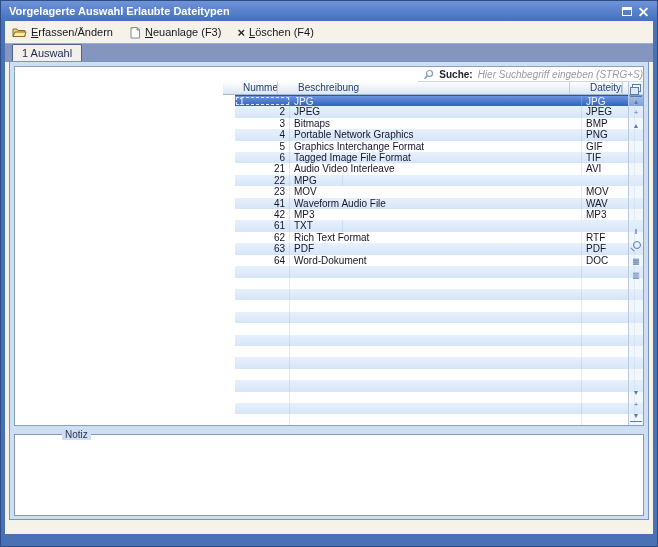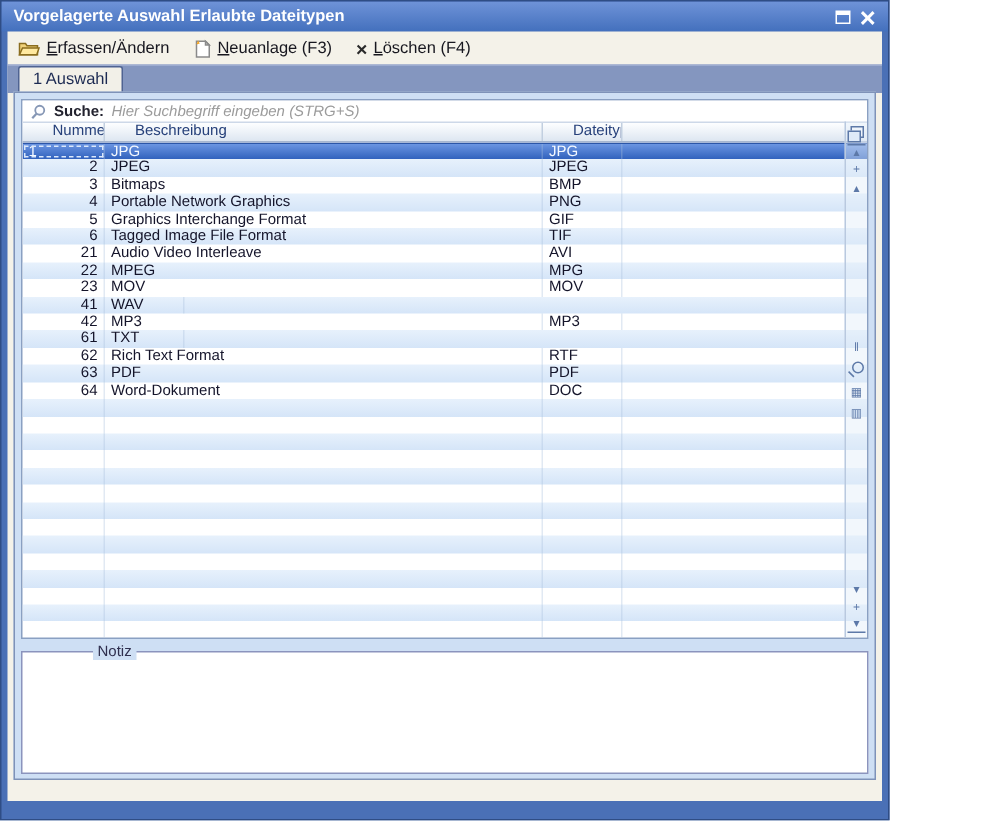--- a/index.html
+++ b/index.html
@@ -1,16 +1,16 @@
 <!DOCTYPE html>
 <html><head>
 <meta charset="utf-8">
 <style>
   html,body{margin:0;padding:0;background:#fff;font-family:"Liberation Sans",sans-serif;}
-  .window{position:relative;width:593px;height:547px;box-sizing:border-box;border:1px solid #2f4d85;background:#4a70b6;overflow:hidden;}
+  .window{position:relative;width:658px;height:547px;box-sizing:border-box;border:1px solid #2f4d85;background:#4a70b6;overflow:hidden;}
 
   
   .titlebar{position:absolute;top:0;left:0;right:0;height:20px;background:linear-gradient(#6f93d8,#4370bd);display:flex;align-items:center;padding:0 8px;box-sizing:border-box;}
   .title-text{color:#fff;font-size:11px;font-weight:bold;flex:1;white-space:nowrap;overflow:hidden;}
   .win-controls{display:flex;align-items:center;gap:6px;}
   .btn-restore{width:10px;height:9px;border:1px solid #fff;border-top:3px solid #fff;box-sizing:border-box;cursor:default;}
   .btn-close{position:relative;width:11px;height:11px;cursor:default;}
   .btn-close::before,.btn-close::after{content:'';position:absolute;left:0;top:5px;width:11px;height:2px;background:#fff;}
   .btn-close::before{transform:rotate(45deg);}
   .btn-close::after{transform:rotate(-45deg);}
@@ -26,21 +26,21 @@
   .x-glyph{font-size:13px;font-weight:bold;color:#2a2a2a;line-height:11px;}
 
   
   .tabstrip{position:relative;height:18px;background:#8496bf;border-top:1px solid #9dacd0;}
   .tab{position:absolute;left:7px;bottom:0;height:17px;line-height:16px;padding:0 9px;background:#f2f0e8;border:1px solid #4f6392;border-bottom:none;border-radius:2px 2px 0 0;font-size:11px;color:#1c2a52;cursor:default;}
 
   
   .page{position:absolute;left:4px;right:4px;top:40px;bottom:14px;background:#cedff4;border:1px solid #7e92b8;}
 
   
-  .grid{position:absolute;left:4px;top:4px;right:4px;height:358px;background:#fff;border:1px solid #8aa0c2;display:flex;flex-direction:column;overflow:hidden;}
+  .grid{position:absolute;left:4px;top:4px;right:4px;height:358px;background:#fff;border:1px solid #8aa0c2;display:flex;flex-direction:column;overflow:hidden;align-items:flex-end;}
   .searchrow{height:14px;flex:none;display:flex;align-items:center;background:#fff;border-bottom:1px solid #cdd8e8;padding-left:5px;gap:5px;font-size:10px;}
   .search-label{font-weight:bold;color:#22222e;}
   .search-ph{font-style:italic;color:#9b9b9b;}
   .headerrow{height:12px;flex:none;display:flex;background:linear-gradient(#fdfeff,#dde6f1);border-bottom:1px solid #a6b6cf;font-size:10px;color:#26407a;}
   .hcell{box-sizing:border-box;padding-left:20px;line-height:12px;border-right:1px solid #c2cfe0;white-space:nowrap;overflow:hidden;}
   .rows{flex:1;position:relative;overflow:hidden;}
   .row{display:flex;height:11.42px;font-size:10px;color:#14142a;align-items:center;}
   .row.stripe{background:linear-gradient(#e7f1fc,#d5e5f8);}
   .row.selected{background:linear-gradient(#6b95e2,#3162bd);color:#f3f8ff;border-top:1px solid #2c56a8;box-sizing:border-box;}
   .cell{box-sizing:border-box;padding:0 4px;white-space:nowrap;overflow:hidden;border-right:1px solid rgba(170,192,220,0.35);height:100%;line-height:11px;}
@@ -167,32 +167,32 @@
               <div class="cell col-rest"></div>
             </div>
             <div class="row">
               <div class="cell col-num">21</div>
               <div class="cell col-desc">Audio Video Interleave</div>
               <div class="cell col-type">AVI</div>
               <div class="cell col-rest"></div>
             </div>
             <div class="row stripe">
               <div class="cell col-num">22</div>
-              <div class="cell col-desc">MPEG</div>
               <div class="cell col-type">MPG</div>
               <div class="cell col-rest"></div>
             </div>
             <div class="row">
               <div class="cell col-num">23</div>
               <div class="cell col-desc">MOV</div>
               <div class="cell col-type">MOV</div>
               <div class="cell col-rest"></div>
             </div>
             <div class="row stripe">
               <div class="cell col-num">41</div>
+              <div class="cell col-desc">Waveform Audio File</div>
               <div class="cell col-type">WAV</div>
               <div class="cell col-rest"></div>
             </div>
             <div class="row">
               <div class="cell col-num">42</div>
               <div class="cell col-desc">MP3</div>
               <div class="cell col-type">MP3</div>
               <div class="cell col-rest"></div>
             </div>
             <div class="row stripe">

